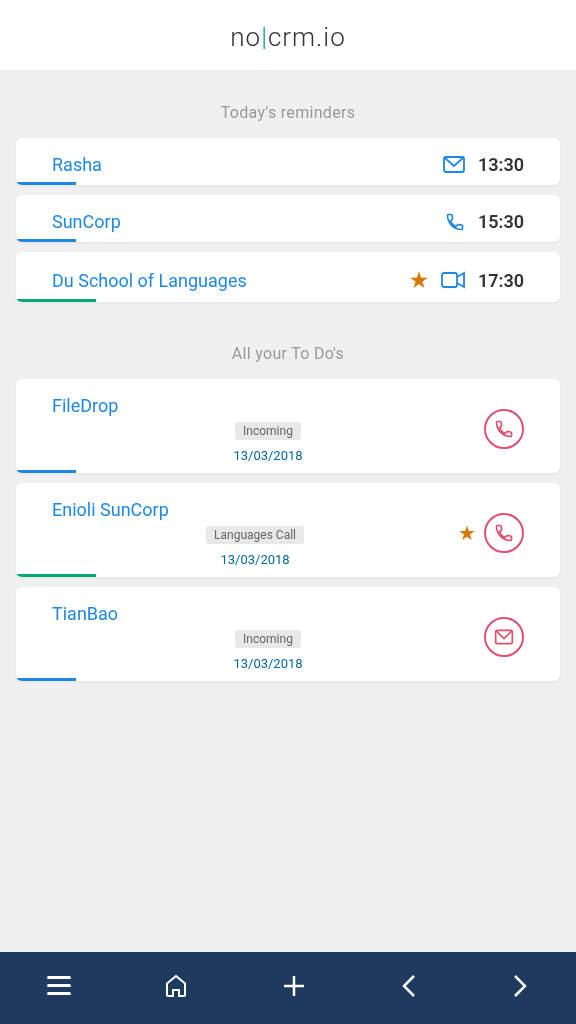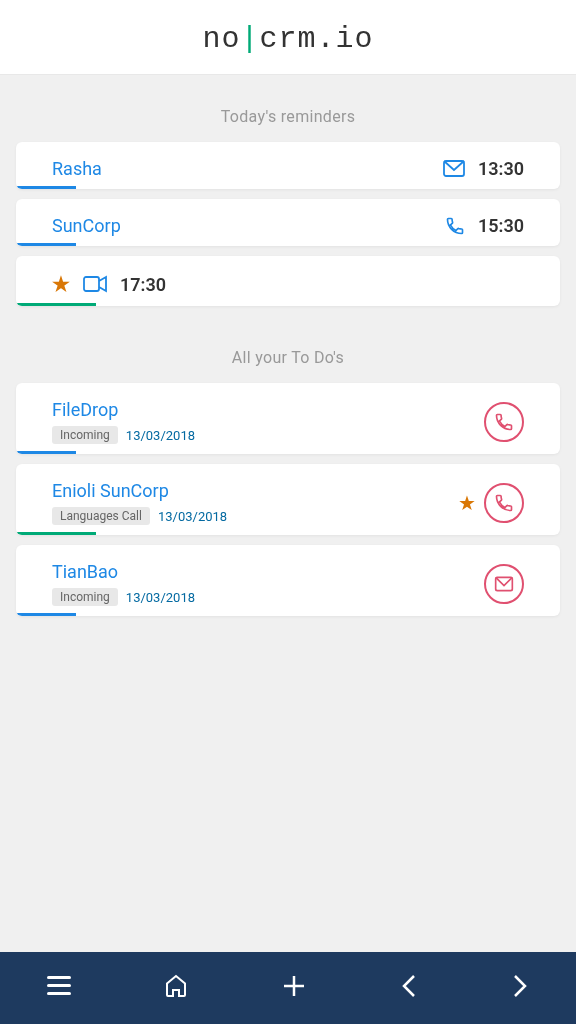--- a/index.html
+++ b/index.html
@@ -16,25 +16,24 @@
     
     .header {
       background: #fff;
       display: flex;
       align-items: center;
       justify-content: center;
       padding: 22px 0 18px;
       border-bottom: 1px solid #e8e8e8;
     }
     .logo {
-      font-size: 30px;
+      font-size: 26px;
       font-weight: 300;
       color: #333;
       letter-spacing: 1px;
-      font-family: Liberation Mono, monospace;
     }
     .logo-pipe {
       color: #00aa77;
       font-weight: 300;
     }
 
     
     .content {
       flex: 1;
       padding: 0 16px 16px;
@@ -92,20 +91,21 @@
       font-size: 18px;
       font-weight: 600;
       color: #333;
     }
 
     .card-meta {
       display: flex;
       align-items: center;
       gap: 8px;
       margin-top: 6px;
+      flex-direction: column;
     }
 
     .badge {
       background: #e8e8e8;
       color: #666;
       font-size: 12px;
       padding: 2px 8px;
       border-radius: 3px;
     }
 
@@ -196,20 +196,21 @@
         <svg width="20" height="20" viewBox="0 0 24 24">
           <path d="M6.6 10.8c1.4 2.8 3.8 5.1 6.6 6.6l2.2-2.2c.3-.3.7-.4 1-.2 1.1.4 2.3.6 3.6.6.6 0 1 .4 1 1V20c0 .6-.4 1-1 1-9.4 0-17-7.6-17-17 0-.6.4-1 1-1h3.5c.6 0 1 .4 1 1 0 1.3.2 2.5.6 3.6.1.3 0 .7-.2 1L6.6 10.8z" fill="none" stroke="#1e88e5" stroke-width="2"></path>
         </svg>
         <span>15:30</span>
       </div>
     </div>
   </div>
 
   <div class="card card-green">
     <div class="card-row">
+      <span class="card-name">Du School of Languages</span>
       <div class="card-time">
         <span class="star-icon">★</span>
 
         <svg width="24" height="18" viewBox="0 0 24 18">
           <rect x="1" y="2" width="15" height="14" rx="2" fill="none" stroke="#1e88e5" stroke-width="1.8"></rect>
           <polyline points="16,6 23,2 23,16 16,12" fill="none" stroke="#1e88e5" stroke-width="1.8"></polyline>
         </svg>
         <span>17:30</span>
       </div>
     </div>

